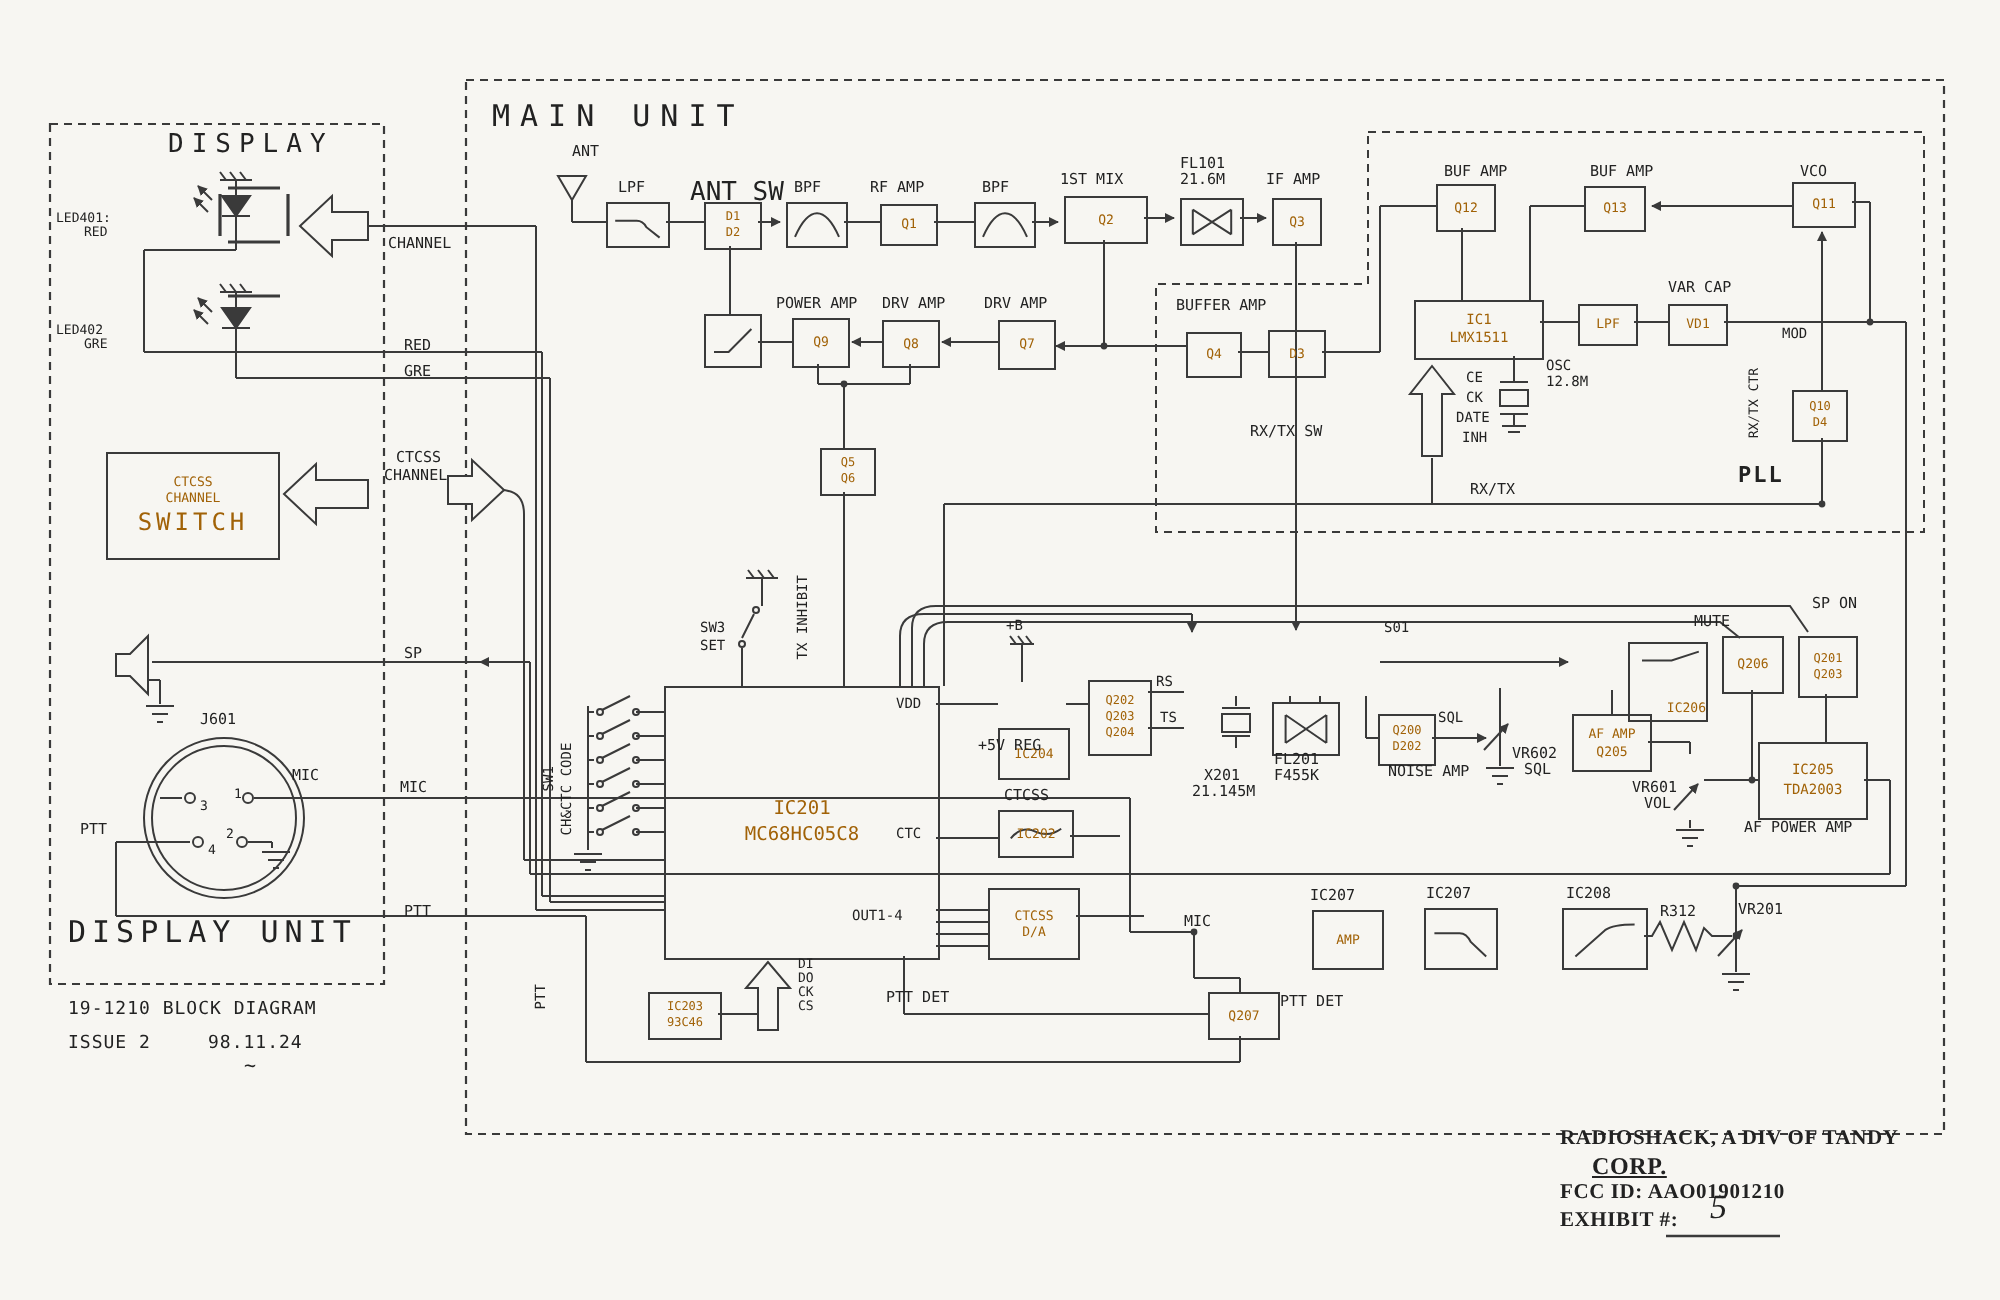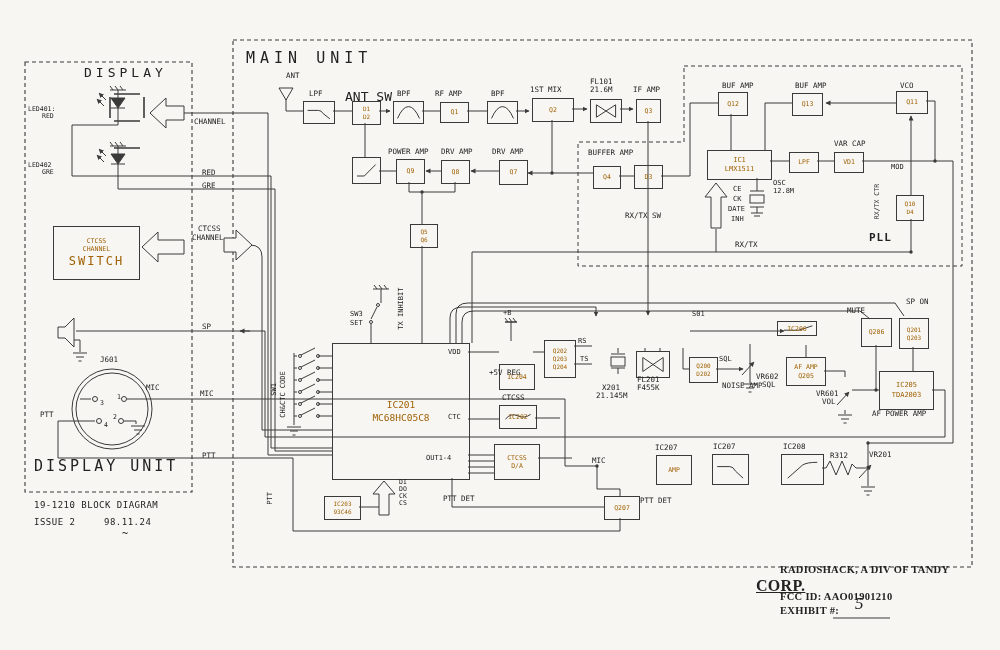--- a/index.html
+++ b/index.html
@@ -276,39 +276,39 @@
     <span class="lbl" style="left: 443px; top: 495px; font-size: 7.5px;">PTT DET</span>
     <span class="lbl" style="left: 399px; top: 479px; font-size: 6.5px;">DI</span>
     <span class="lbl" style="left: 399px; top: 486px; font-size: 6.5px;">DO</span>
     <span class="lbl" style="left: 399px; top: 493px; font-size: 6.5px;">CK</span>
     <span class="lbl" style="left: 399px; top: 500px; font-size: 6.5px;">CS</span>
     <span class="lbl" style="left: 651px; top: 311px; font-size: 7px; margin-left: 41px;">S01</span>
     <span class="lbl" style="left: 602px; top: 384px; font-size: 7.5px;">X201</span>
     <span class="lbl" style="left: 596px; top: 392px; font-size: 7.5px;">21.145M</span>
     <span class="lbl" style="left: 637px; top: 376px; font-size: 7.5px;">FL201</span>
     <span class="lbl" style="left: 637px; top: 384px; font-size: 7.5px;">F455K</span>
-    <span class="lbl" style="left: 722px; top: 382px; font-size: 7.5px;">NOISE AMP</span>
+    <span class="lbl" style="left: 694px; top: 382px; font-size: 7.5px;">NOISE AMP</span>
     <span class="lbl" style="left: 719px; top: 356px; font-size: 7px;">SQL</span>
     <span class="lbl" style="left: 756px; top: 373px; font-size: 7.5px;">VR602</span>
     <span class="lbl" style="left: 762px; top: 381px; font-size: 7.5px;">SQL</span>
     <span class="lbl" style="left: 847px; top: 307px; font-size: 7.5px;">MUTE</span>
     <span class="lbl" style="left: 906px; top: 298px; font-size: 7.5px;">SP ON</span>
     <span class="lbl" style="left: 816px; top: 390px; font-size: 7.5px;">VR601</span>
     <span class="lbl" style="left: 822px; top: 398px; font-size: 7.5px;">VOL</span>
     <span class="lbl" style="left: 872px; top: 410px; font-size: 7.5px;">AF POWER AMP</span>
     <span class="lbl" style="left: 592px; top: 457px; font-size: 7.5px;">MIC</span>
     <span class="lbl" style="left: 655px; top: 444px; font-size: 7.5px;">IC207</span>
     <span class="lbl" style="left: 713px; top: 443px; font-size: 7.5px;">IC207</span>
     <span class="lbl" style="left: 783px; top: 443px; font-size: 7.5px;">IC208</span>
     <span class="lbl" style="left: 830px; top: 452px; font-size: 7.5px;">R312</span>
     <span class="lbl" style="left: 869px; top: 451px; font-size: 7.5px;">VR201</span>
     <span class="lbl" style="left: 640px; top: 497px; font-size: 7.5px;">PTT DET</span>
     <span class="lbl vert" style="left: 275px; top: 497px; font-size: 7px;">PTT</span>
     <span class="lbl serif b" style="left: 780px; top: 564px; font-size: 10.5px;">RADIOSHACK, A DIV OF TANDY</span>
-    <span class="lbl serif b" style="left: 756px; top: 577px; font-size: 16px; text-decoration: underline;">CORP.</span>
+    <span class="lbl serif b" style="left: 796px; top: 577px; font-size: 12px; text-decoration: underline;">CORP.</span>
     <span class="lbl serif b" style="left: 780px; top: 591px; font-size: 10.5px;">FCC ID: AAO01901210</span>
     <span class="lbl serif b" style="left: 780px; top: 605px; font-size: 10.5px;">EXHIBIT #:</span>
     <span class="lbl serif i" style="left: 855px; top: 595px; font-size: 17px;">5</span>
     <div class="blk" style="left: 53px; top: 226px; width: 85px; height: 52px;">
       <span style="font-size: 6.5px;">CTCSS</span>
       <span style="font-size: 6.5px;">CHANNEL</span>
       <span style="font-size: 12px; letter-spacing: 2px;">SWITCH</span>
     </div>
     <div class="blk" style="left: 303px; top: 101px; width: 30px; height: 21px;">
       <svg width="30" height="21" viewBox="0 0 30 21">
@@ -418,21 +418,21 @@
     </div>
     <div class="blk" style="left: 636px; top: 351px; width: 32px; height: 25px;">
       <svg width="32" height="25" viewBox="0 0 32 25">
         <path d="M5.8,5.5 V19.5 M26.2,5.5 V19.5 M5.8,5.5 L26.2,19.5 M5.8,19.5 L26.2,5.5" stroke="#3a3a3a" fill="none" stroke-width="1"></path>
       </svg>
     </div>
     <div class="blk" style="left: 689px; top: 357px; width: 27px; height: 24px;">
       <span style="font-size: 6px;">Q200</span>
       <span style="font-size: 6px;">D202</span>
     </div>
-    <div class="blk tb" style="left: 777px; top: 321px; width: 40px; height: 15px;">
+    <div class="blk tb" style="left: 814px; top: 321px; width: 40px; height: 40px; align-items: flex-end;">
       <svg width="40" height="24" viewBox="0 0 40 24">
         <path d="M6.0,8.2 H20.8 L34.4,3.8" stroke="#3a3a3a" fill="none" stroke-width="1"></path>
       </svg>
       <span style="font-size: 6.5px;">IC206</span>
     </div>
     <div class="blk" style="left: 861px; top: 318px; width: 29px; height: 27px;">
       <span style="font-size: 6.5px;">Q206</span>
     </div>
     <div class="blk" style="left: 899px; top: 318px; width: 28px; height: 29px;">
       <span style="font-size: 6px;">Q201</span>

